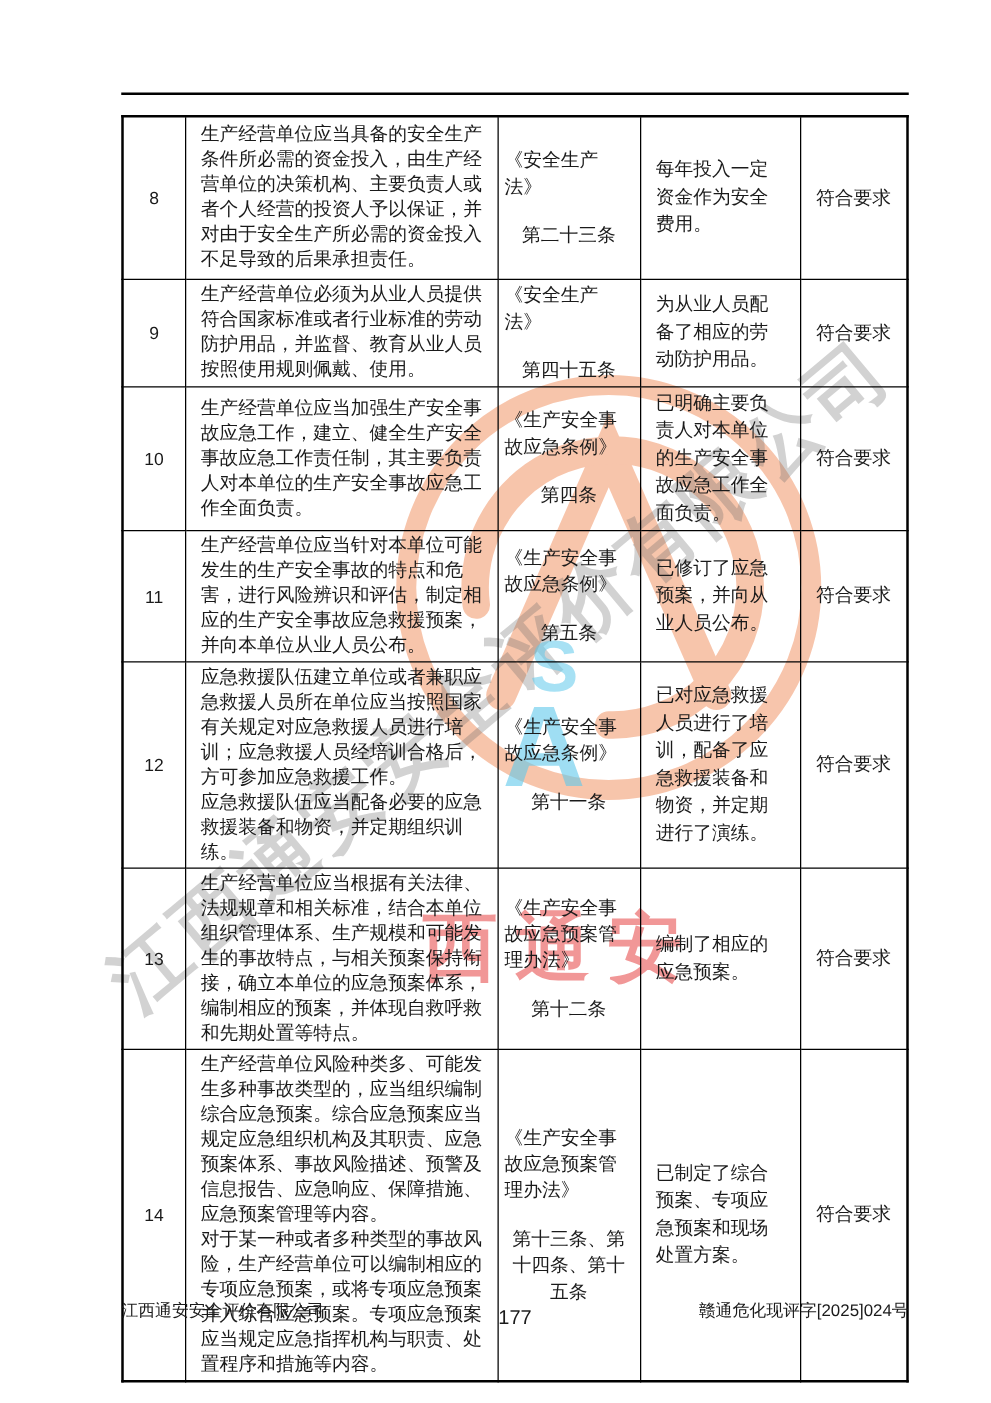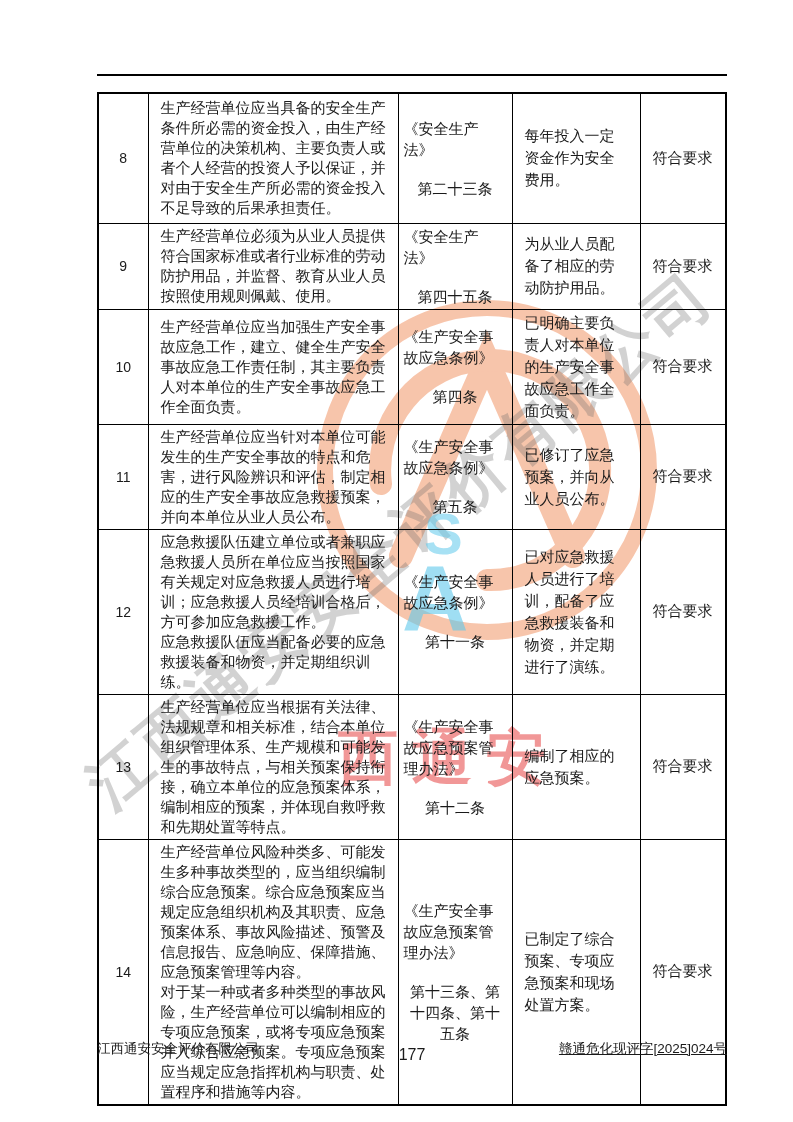--- a/index.html
+++ b/index.html
@@ -34,27 +34,27 @@
   table.main{border:2px solid #000;}
   td{padding:2px 12px;font-size:15px;vertical-align:middle;background:transparent;}
   col.c-no{width:50px;} col.c-content{width:250px;} col.c-law{width:114px;}
   col.c-status{width:128px;} col.c-result{width:86px;}
   td.no{text-align:center;font-size:14px;}
   td.content-cell{line-height:20px;white-space:pre-wrap;}
   td.law-cell{padding:2px 5px;}
   .law-name{text-align:left;line-height:21px;}
   .law-article{text-align:center;line-height:21px;margin-top:18px;}
   td.status-cell{line-height:22px;}
-  td.result-cell{font-family:Liberation Mono, monospace;}
+  td.result-cell{text-align:center;font-family:Liberation Mono, monospace;}
   tr.h8{height:130px;} tr.h9{height:83px;} tr.h10{height:85px;} tr.h11{height:103px;}
   tr.h12{height:147px;} tr.h13{height:132px;} tr.h14{height:238px;}
   .footer{position:absolute;left:97px;top:1040px;width:630px;font-size:13.5px;}
   .footer-left{position:absolute;left:0;top:0;}
   .footer-page{position:absolute;left:0;width:100%;text-align:center;top:6px;font-size:16px;}
-  .footer-right{position:absolute;right:0;top:0;text-decoration:underline;}
+  .footer-right{position:absolute;right:0;top:0;}
 </style>
 </head>
 <body>
 
 <div class="wm-layer">
   <svg class="wm-stamp" viewBox="0 0 364 364" xmlns="http://www.w3.org/2000/svg">
     <circle cx="182" cy="182" r="162" fill="none" stroke="#f08c5a" stroke-width="16"></circle>
     <path d="M96 268 L182 72 L268 268" fill="none" stroke="#f08c5a" stroke-width="24" stroke-linecap="round"></path>
     <path d="M76 196 A110 110 0 1 1 182 292" fill="none" stroke="#f08c5a" stroke-width="22" stroke-linecap="round"></path>
   </svg>

